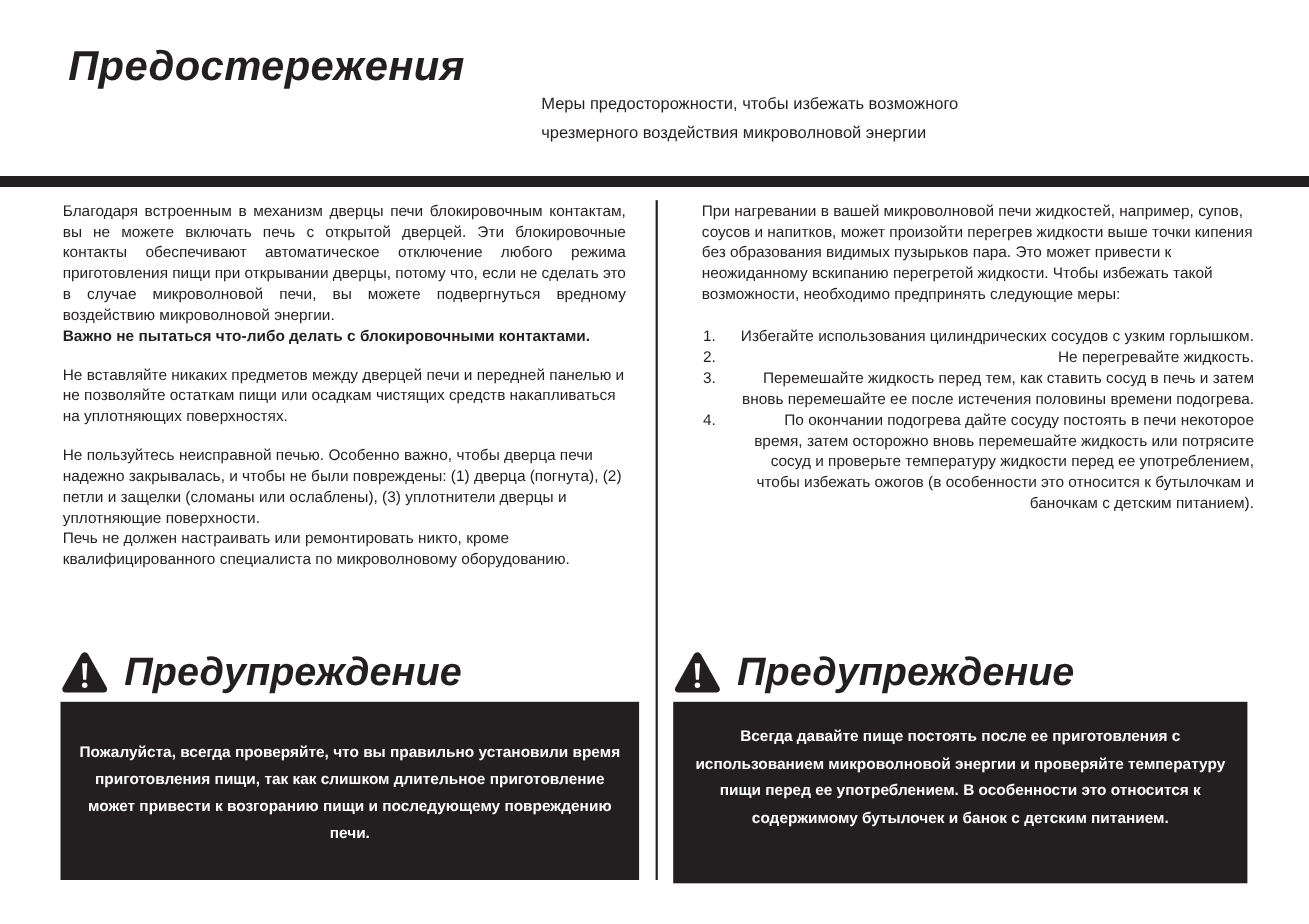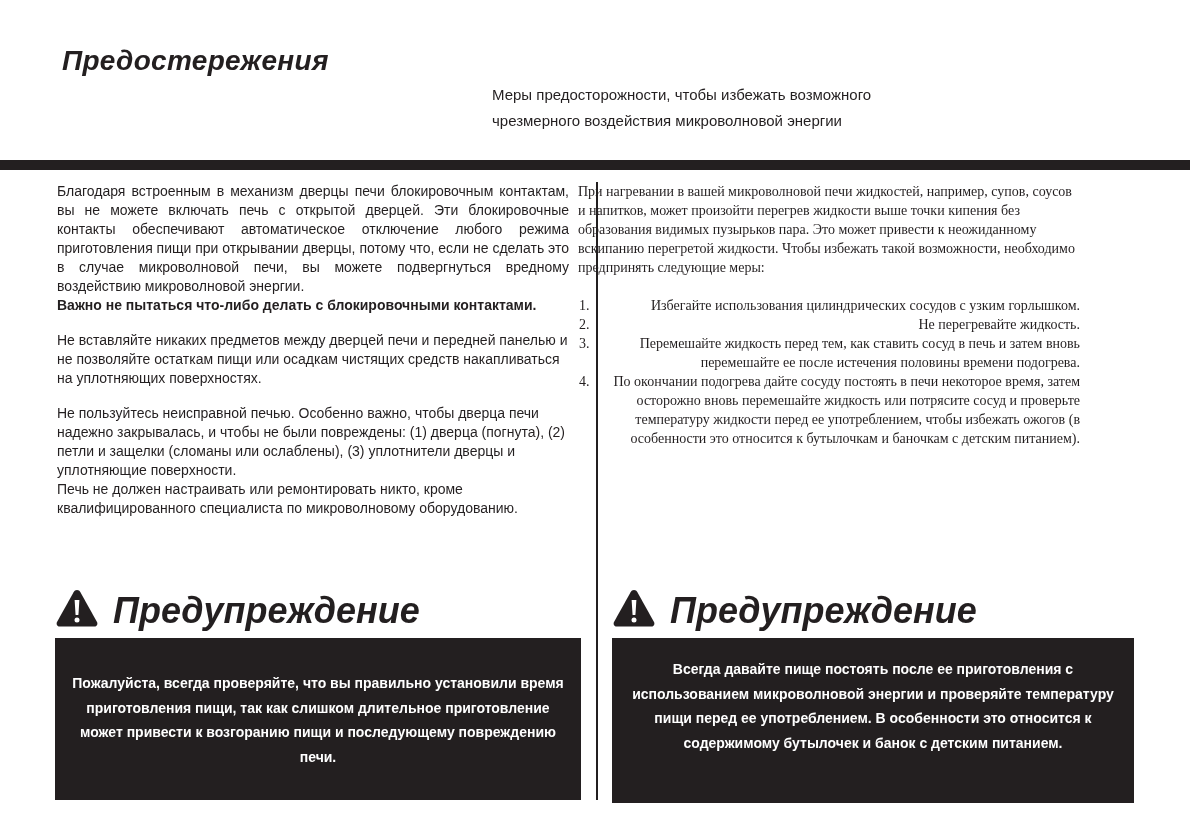--- a/index.html
+++ b/index.html
@@ -3,48 +3,48 @@
   <meta charset="utf-8">
   <style>
     html, body { margin: 0; padding: 0; }
     body {
       width: 1190px; height: 840px; position: relative; overflow: hidden;
       background: #ffffff; color: #231f20;
       font-family: "Liberation Sans", sans-serif;
     }
     .page-title {
       position: absolute; left: 62px; top: 36px;
-      font-size: 28px; font-weight: bold; font-style: italic;
+      font-size: 38px; font-weight: bold; font-style: italic;
       letter-spacing: 0.3px; margin: 0; line-height: 50px;
     }
     .subtitle {
       position: absolute; left: 492px; top: 82px; width: 600px;
       font-size: 15px; line-height: 26px; margin: 0;
     }
     .top-bar {
       position: absolute; left: 0; top: 160px; width: 1190px; height: 10px;
       background: #231f20;
     }
     .divider {
       position: absolute; left: 596px; top: 182px; width: 2px; height: 618px;
       background: #231f20;
     }
     .col { position: absolute; font-size: 14px; line-height: 19px; }
     .col-left { left: 57px; top: 182px; width: 512px; }
-    .col-right { left: 578px; top: 182px; width: 502px; font-family: Liberation Serif, serif; }
+    .col-right { left: 638px; top: 182px; width: 502px; }
     .col p { margin: 0; }
     .para-gap { margin-top: 16px !important; }
     .justify { text-align: justify; }
     .bold { font-weight: bold; }
     ol.steps { list-style: none; margin: 19px 0 0 0; padding: 0; }
     ol.steps li { position: relative; padding-left: 29px; margin: 0; }
     ol.steps li .num { position: absolute; left: 1px; top: 0; }
     ol.steps li .txt { display: block; text-align: right; }
     .warn-head {
-      position: absolute; display: flex; 
+      position: absolute; display: flex; align-items: center;
       height: 46px;
     }
     .warn-head-left { left: 55px; top: 588px; }
     .warn-head-right { left: 612px; top: 588px; }
     .warn-icon { width: 44px; height: 40px; margin-right: 14px; }
     .warn-title {
       font-size: 36px; font-weight: bold; font-style: italic; line-height: 46px;
     }
     .warn-box {
       position: absolute; background: #231f20; color: #ffffff;

